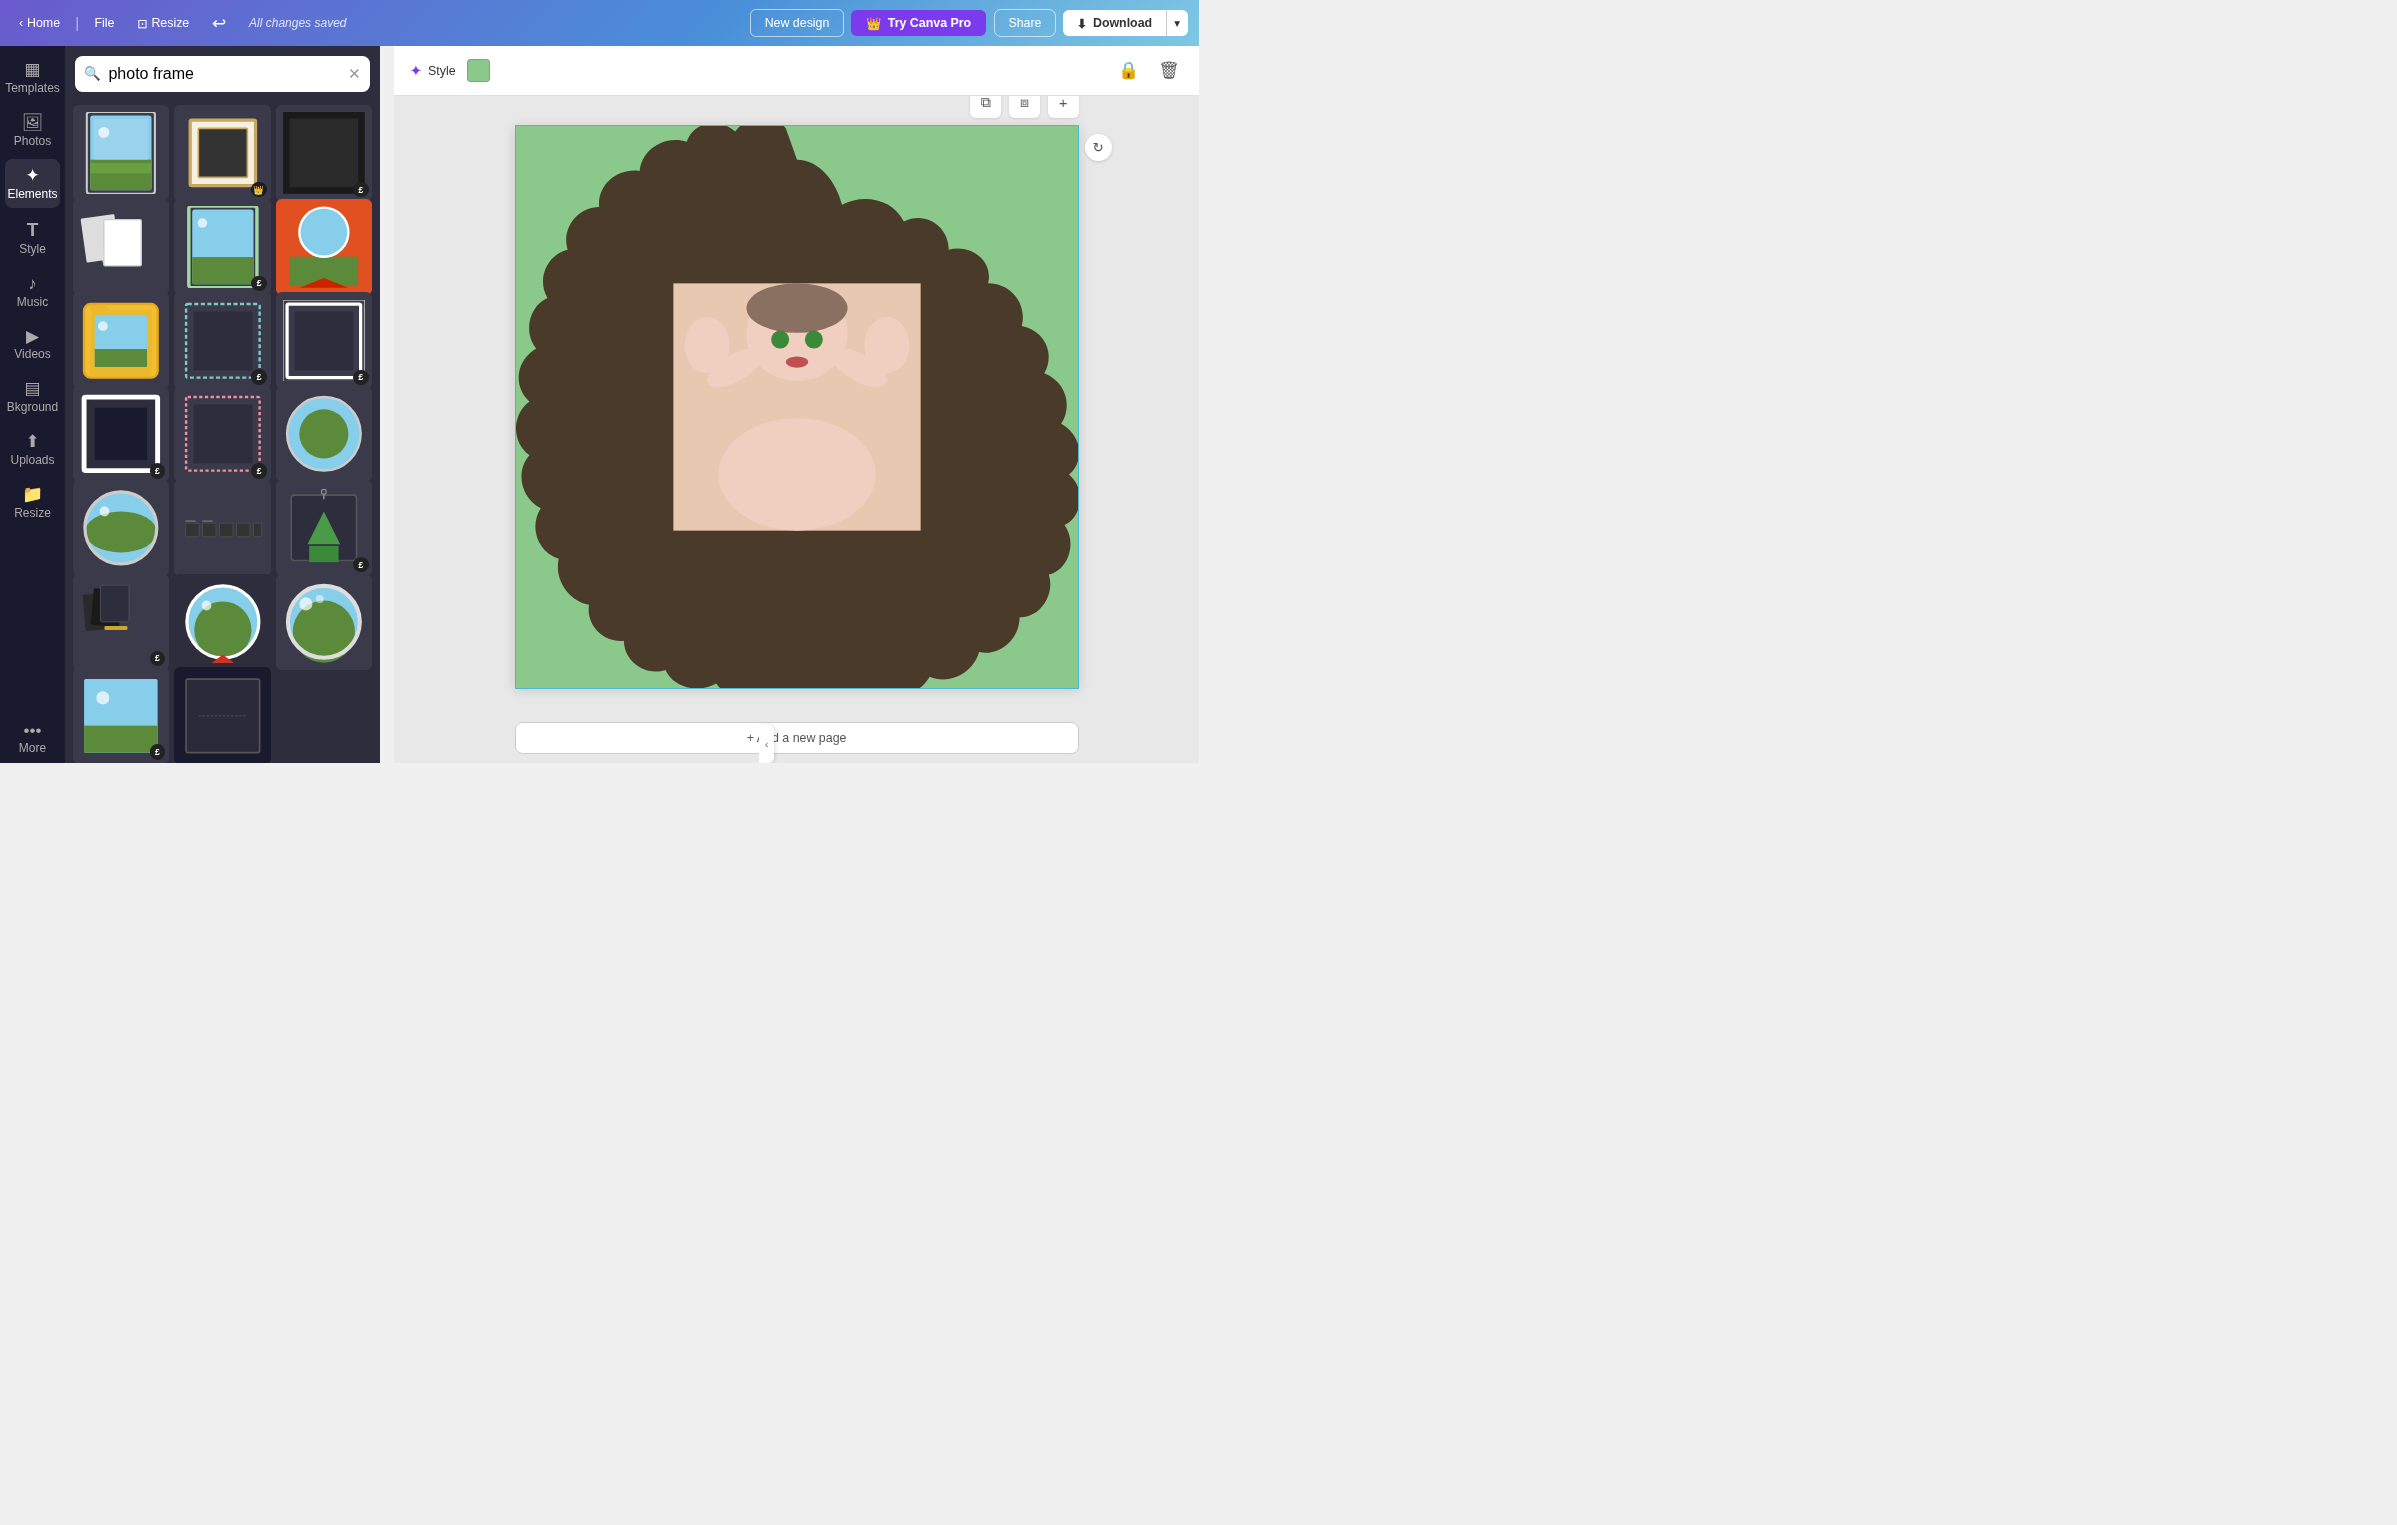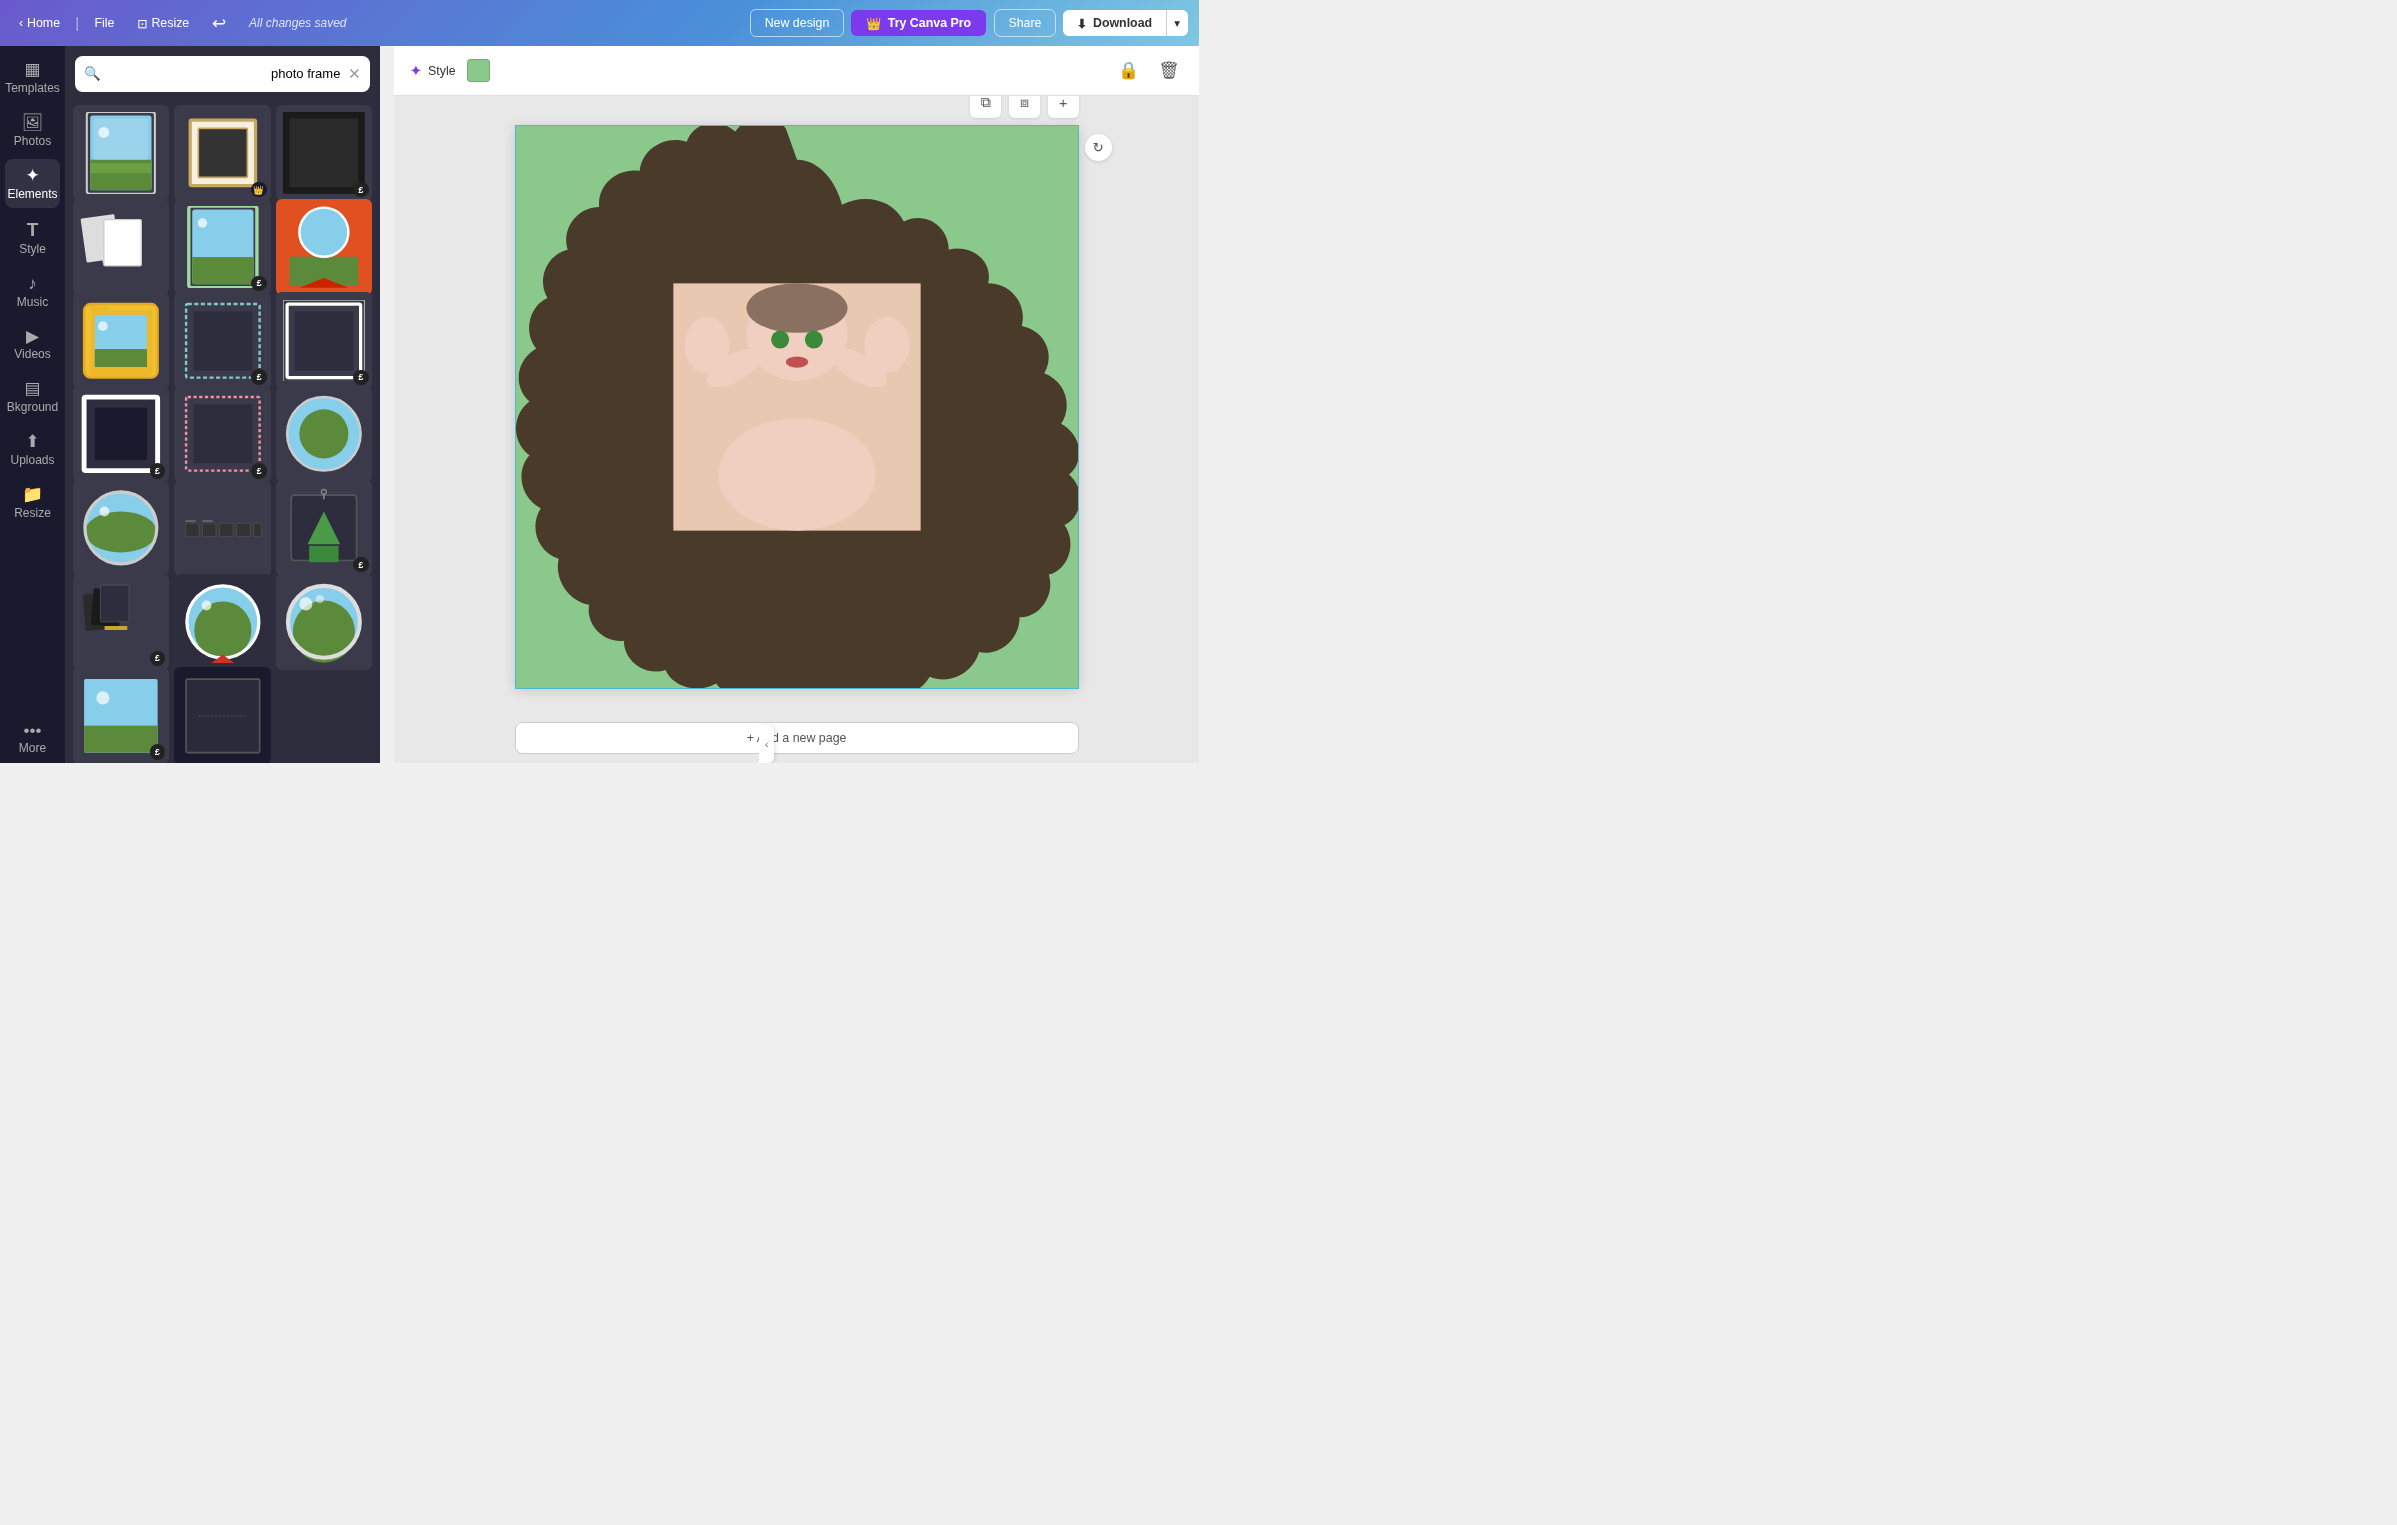--- a/index.html
+++ b/index.html
@@ -75,24 +75,23 @@
       border-radius: 7.6px;
       display: flex;
       align-items: center;
       padding: 0 9.6px;
       height: 36px;
       gap: 7.6px;
     }
     .search-bar input {
       border: none;
       outline: none;
-      font-size: 13px;
+      font-size: 16px;
       flex: 1;
       background: transparent;
-      text-align: right;
     }
     .search-clear { cursor: pointer; color: #999; font-size: 15.3px; }
 
     .results-grid {
       flex: 1;
       overflow-y: auto;
       padding: 3.8px 7.6px 7.6px 7.6px;
       display: grid;
       grid-template-columns: repeat(3, 1fr);
       gap: 5.7px;

